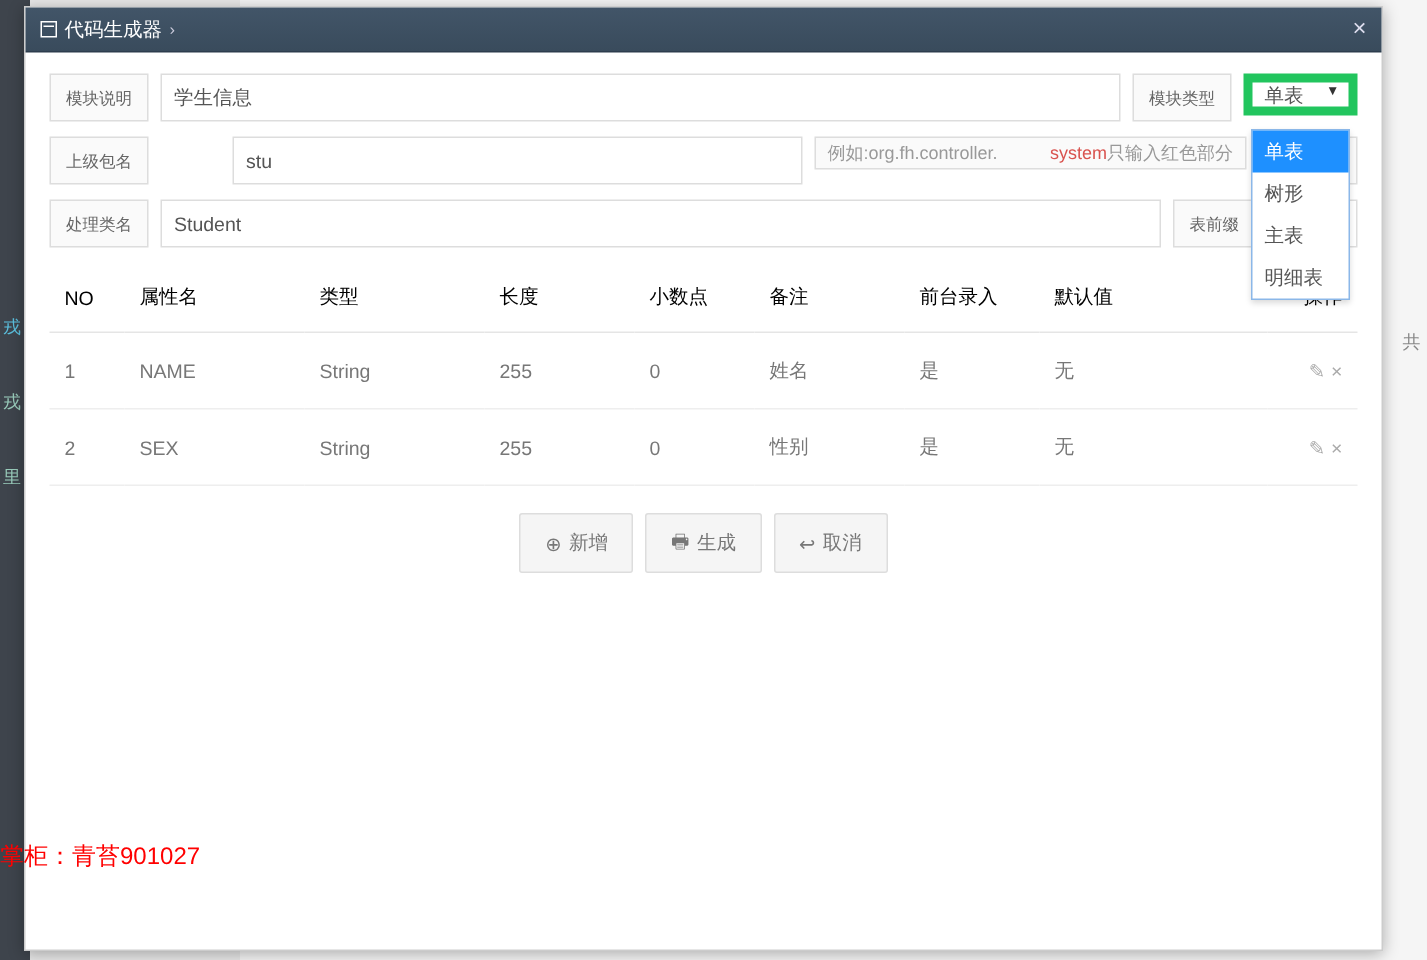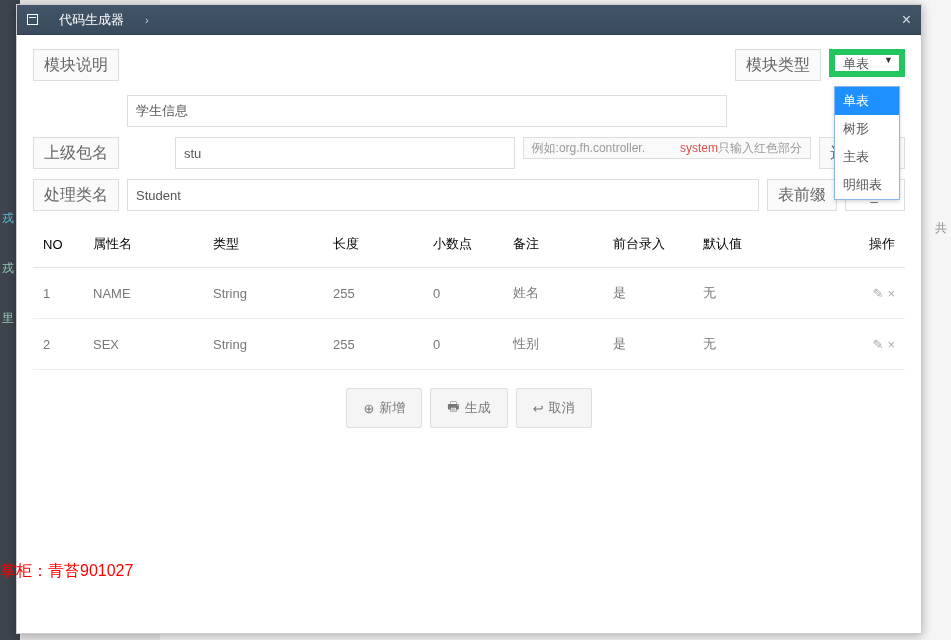--- a/index.html
+++ b/index.html
@@ -60,21 +60,21 @@
       height: 30px;
       line-height: 30px;
       padding: 0 10px;
       position: relative;
       border-bottom: 1px solid #2d3d4d;
     }
     .modal-header .title {
       font-size: 13px;
       display: flex;
       align-items: center;
-      gap: 21px;
+      gap: 5px;
       height: 100%;
     }
     .modal-header .close {
       position: absolute;
       right: 10px;
       top: 0;
       color: #dde;
       cursor: pointer;
       font-size: 16px;
     }
@@ -87,21 +87,21 @@
       margin-bottom: 10px;
       align-items: stretch;
     }
     .lbl {
       display: flex;
       align-items: center;
       justify-content: center;
       border: 1px solid #ddd;
       background: #fafafa;
       color: #666;
-      font-size: 16px;
+      font-size: 11px;
       padding: 0 10px;
       height: 32px;
       white-space: nowrap;
     }
     .inp {
       border: 1px solid #ddd;
       height: 32px;
       padding: 0 8px;
       font-size: 13px;
       color: #555;
@@ -253,21 +253,21 @@
         <span>代码生成器</span>
         <span class="icon-chev">›</span>
       </div>
       <span class="close">×</span>
     </div>
 
     <div class="modal-body">
 
       <div class="form-row">
         <div class="lbl">模块说明</div>
-        <input class="inp" style="flex: 1 1 0%; margin-top: 46px;" value="学生信息">
+        <input class="inp" style="flex: 1 1 0%;" value="学生信息">
         <div class="lbl">模块类型</div>
         <div class="dropdown" style="width:76px">
           <span>单表</span>
           <div class="dropdown-menu">
             <div class="opt active">单表</div>
             <div class="opt">树形</div>
             <div class="opt">主表</div>
             <div class="opt">明细表</div>
           </div>
         </div>

